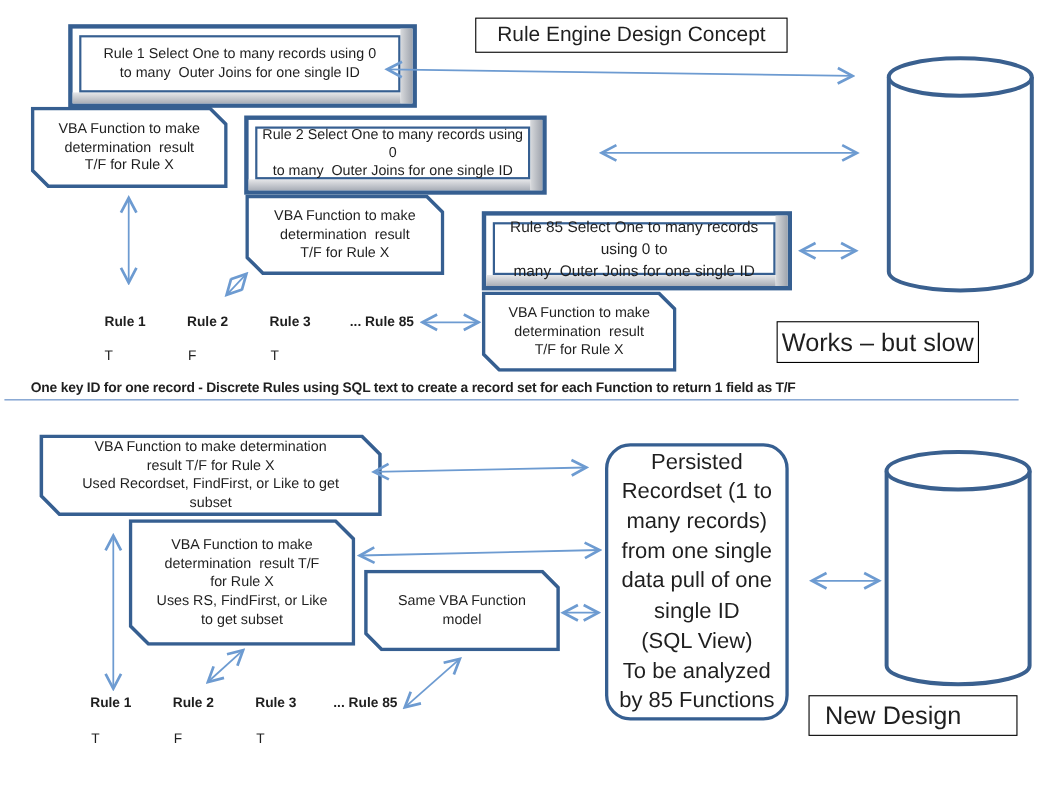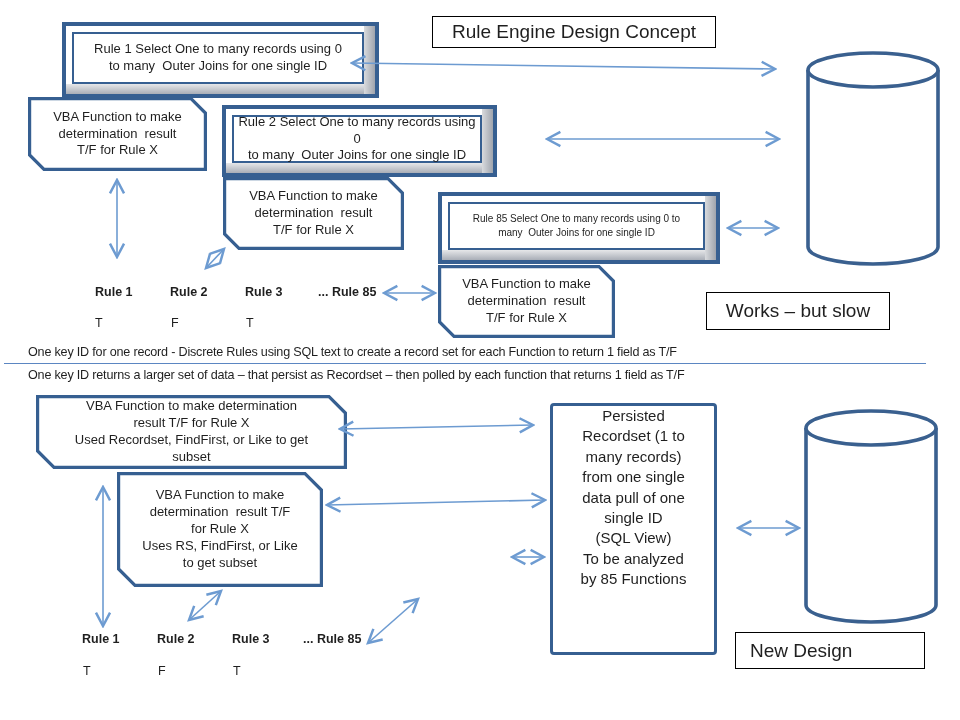--- a/index.html
+++ b/index.html
@@ -9,41 +9,41 @@
   }
   
   .box3d{position:absolute;border:4px solid #365F91;background:#fff;box-sizing:border-box;z-index:1;}
   .box3d .bev-r{position:absolute;top:0;right:0;bottom:0;width:11px;background:linear-gradient(to right,#d8dadd,#9fa4ad);}
   .box3d .bev-b{position:absolute;left:0;right:11px;bottom:0;height:10px;background:linear-gradient(to bottom,#e6e7e9,#a9aeb7);}
   .box3d .inner{
     position:absolute;left:6px;top:6px;right:11px;bottom:10px;border:2.5px solid #365F91;background:#fff;
     display:flex;align-items:center;justify-content:center;text-align:center;
   }
   .box3d .txt{white-space:pre-wrap;font-size:13px;line-height:1.28;}
-  .box3d.small .txt{font-size:10px;line-height:1.45;}
+  .box3d.small .txt{font-size:14px;line-height:1.45;}
   
   .snip{position:absolute;box-sizing:border-box;z-index:1;}
   .snip svg.outline{position:absolute;left:0;top:0;width:100%;height:100%;display:block;}
   .snip svg.outline path{fill:#ffffff;stroke:#365F91;stroke-width:3.2;stroke-linejoin:miter;}
   .snip .txt{
     position:absolute;left:3px;top:3px;right:3px;bottom:3px;display:flex;align-items:center;justify-content:center;
     text-align:center;white-space:pre-wrap;font-size:13px;line-height:1.3;
   }
   
   .plainbox{
     position:absolute;border:1.6px solid #000;background:#fff;box-sizing:border-box;z-index:1;
-    display:flex;align-items:center;justify-content:center;font-size:19px;white-space:nowrap;
+    display:flex;align-items:center;justify-content:center;font-size:23px;white-space:nowrap;
   }
   .plainbox.left{justify-content:flex-start;padding-left:14px;align-items:center;}
   .plainbox.title{font-size:19px;}
   
   .roundbox{
-    position:absolute;border:3.6px solid #365F91;border-radius:4px;background:#fff;box-sizing:border-box;z-index:1;
-    display:flex;justify-content:center;text-align:center;
-    white-space:pre-wrap;font-size:15px;line-height:1.36;
+    position:absolute;border:3.6px solid #365F91;border-radius:23px;background:#fff;box-sizing:border-box;z-index:1;
+    display:flex;align-items:center;justify-content:center;text-align:center;
+    white-space:pre-wrap;font-size:20px;line-height:1.36;
   }
   
   .rule-label{position:absolute;font-size:12.5px;font-weight:bold;white-space:nowrap;z-index:1;}
   .rule-value{position:absolute;font-size:12.5px;z-index:1;}
   .db-label{position:absolute;width:130px;text-align:center;font-size:17px;z-index:1;}
   .note{position:absolute;font-size:12.6px;white-space:nowrap;letter-spacing:-0.2px;z-index:1;}
   .divider{position:absolute;left:4px;top:363px;width:922px;height:0;border-top:1.6px solid #5B86C2;z-index:1;}
   
   svg.graphics{position:absolute;left:0;top:0;width:960px;height:720px;z-index:2;pointer-events:none;}
   svg.graphics line{stroke:#6D9BD1;stroke-width:1.6;}
@@ -120,23 +120,22 @@
   <span class="rule-label" style="left:170px;top:285px;">Rule 2</span>
   <span class="rule-label" style="left:245px;top:285px;">Rule 3</span>
   <span class="rule-label" style="left:318px;top:285px;">... Rule 85</span>
   <span class="rule-value" style="left:95px;top:316px;">T</span>
   <span class="rule-value" style="left:171px;top:316px;">F</span>
   <span class="rule-value" style="left:246px;top:316px;">T</span>
 
   <div class="db-label" style="left:808px;top:158px;">Database</div>
   <div class="db-label" style="left:806px;top:513px;">Database</div>
 
-  <div class="note" style="left:28px;top:345px;">One key ID for one record - Discrete Rules using SQL text to create a record set for each Function to return 1 field as T/F</div>
+  <div class="note" style="left:28px;top:345px;font-weight:bold;">One key ID for one record - Discrete Rules using SQL text to create a record set for each Function to return 1 field as T/F</div>
   <div class="divider"></div>
-  <div class="note" style="left:28px;top:368px;">One key ID returns a larger set of data – that persist as Recordset – then polled by each function that returns 1 field as T/F</div>
 
   <div class="snip" style="left:17px;top:395px;width:349px;height:74px;">
     <svg class="outline" viewBox="0 0 311 74">
         <path d="M 1.6 1.6 L 293 1.6 L 309.4 18 L 309.4 72.4 L 18 72.4 L 1.6 56 Z"></path>
       </svg>
     <div class="txt">VBA Function to make determination
 result T/F for Rule X
 Used Recordset, FindFirst, or Like to get
 subset</div>
   </div>
@@ -145,20 +144,27 @@
     <svg class="outline" viewBox="0 0 206 115">
         <path d="M 1.6 1.6 L 188 1.6 L 204.4 18 L 204.4 113.4 L 18 113.4 L 1.6 97 Z"></path>
       </svg>
     <div class="txt">VBA Function to make
 determination  result T/F
 for Rule X
 Uses RS, FindFirst, or Like
 to get subset</div>
   </div>
 
+  <div class="snip" style="left:331px;top:518px;width:178px;height:74px;">
+    <svg class="outline" viewBox="0 0 178 74">
+        <path d="M 1.6 1.6 L 162 1.6 L 176.4 16 L 176.4 72.4 L 16 72.4 L 1.6 58 Z"></path>
+      </svg>
+    <div class="txt">Same VBA Function
+model</div>
+  </div>
 
   <div class="roundbox" style="left:550px;top:403px;width:167px;height:252px;">
     <span>Persisted
 Recordset (1 to
 many records)
 from one single
 data pull of one
 single ID
 (SQL View)
 To be analyzed

